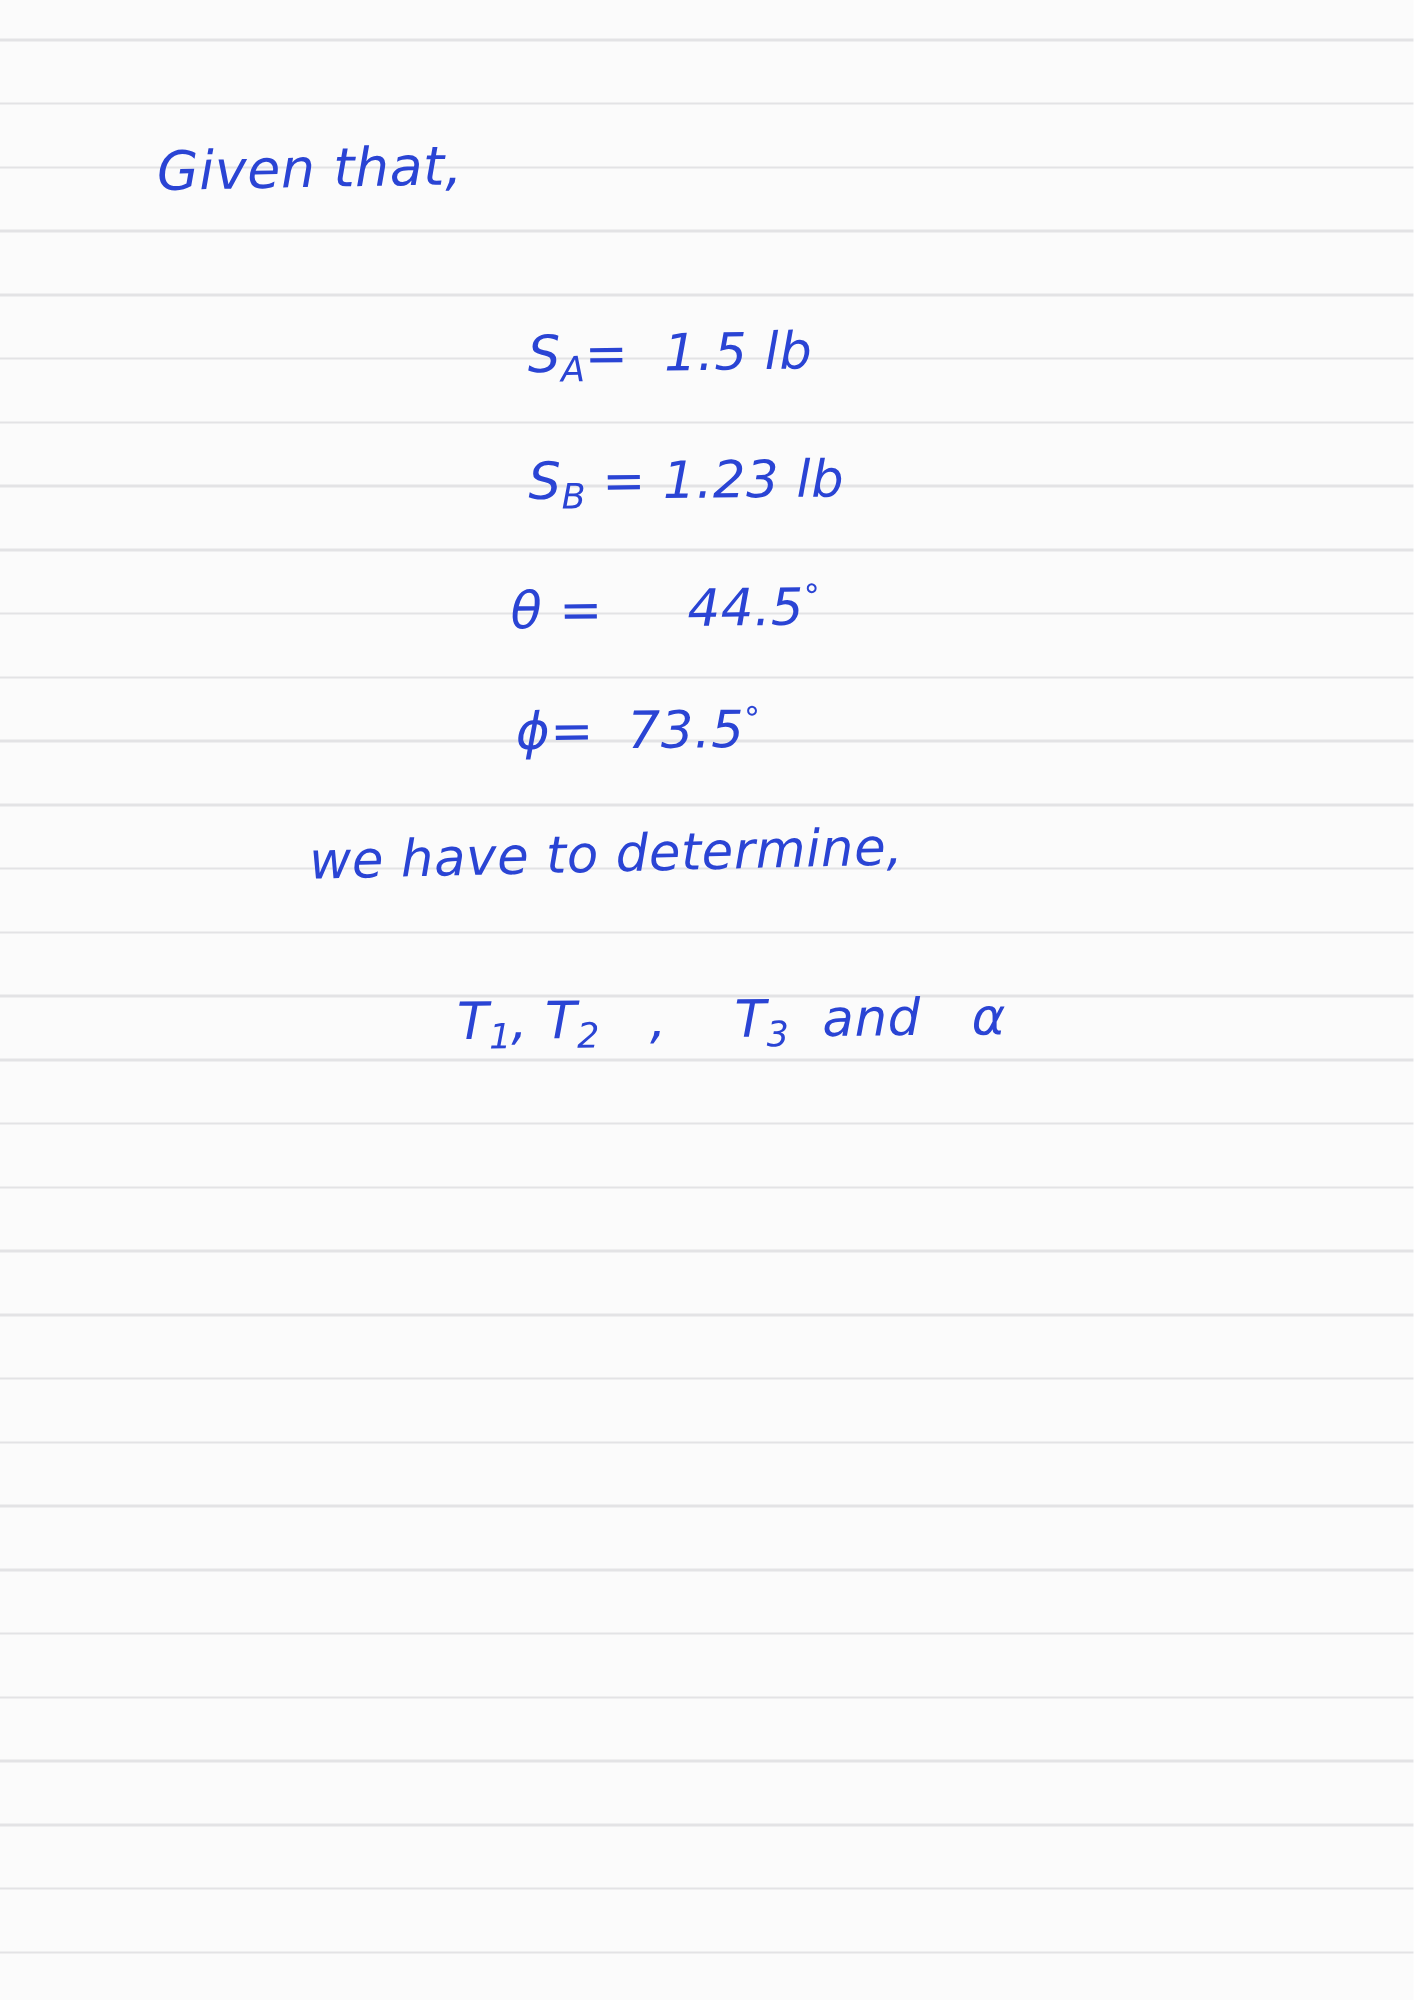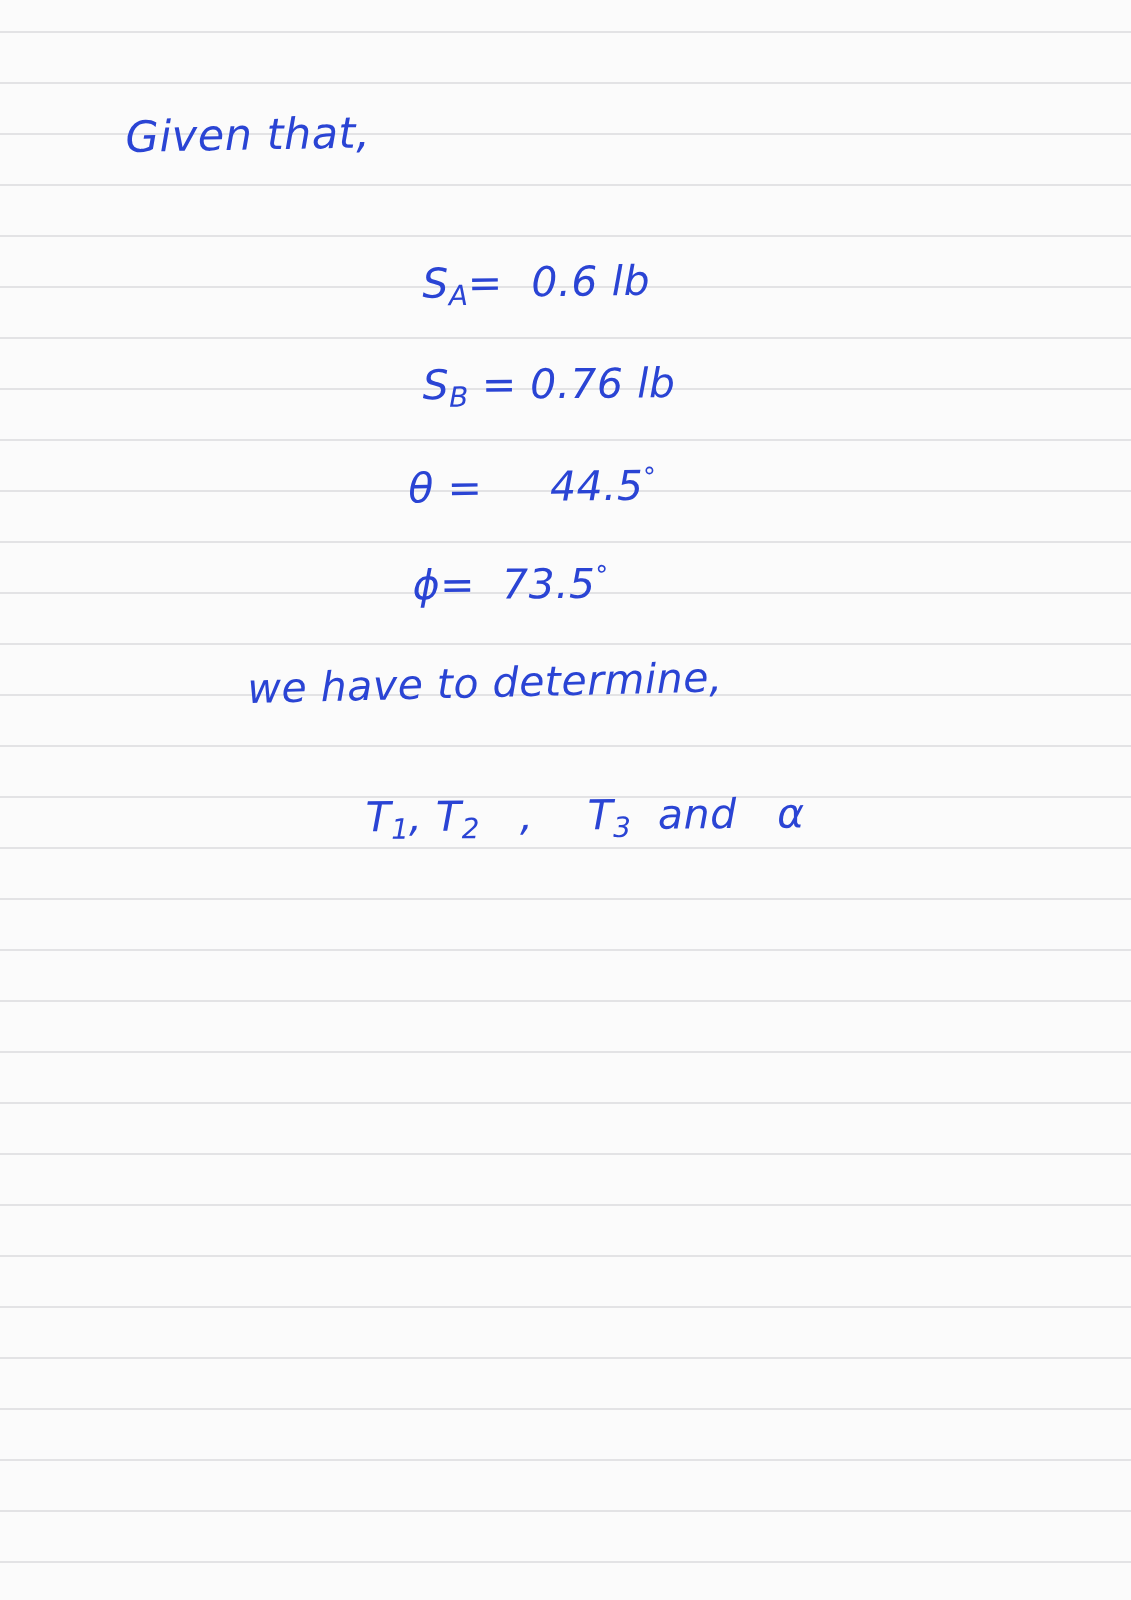--- a/index.html
+++ b/index.html
@@ -84,25 +84,25 @@
 
 <div id="page">
 
   <div id="rules"></div>
 
   <div id="ink">
 
     <div class="hw sz-title tilt-a" style="left:126px; top:117px;">Given that,</div>
 
     <div class="hw sz-eq tilt-b" style="left:342px; top:224px;">
-      <span>S</span><span class="sub">A</span><span class="gap-sm">=</span>&nbsp;&nbsp;<span>0.6</span>&nbsp;<span>lb</span>
+      <span>S</span><span class="sub">A</span><span class="gap-sm">=</span>&nbsp;&nbsp;<span>1.5</span>&nbsp;<span>lb</span>
     </div>
 
     <div class="hw sz-eq tilt-c" style="left:342px; top:325px;">
-      <span>S</span><span class="sub">B</span>&nbsp;<span>=</span>&nbsp;<span>0.76</span>&nbsp;<span>lb</span>
+      <span>S</span><span class="sub">B</span>&nbsp;<span>=</span>&nbsp;<span>1.23</span>&nbsp;<span>lb</span>
     </div>
 
     <div class="hw sz-eq tilt-b" style="left:328px; top:428px;">
       <span>θ</span>&nbsp;<span>=</span>&nbsp;&nbsp;&nbsp;&nbsp;&nbsp;<span>44.5</span><span class="deg">°</span>
     </div>
 
     <div class="hw sz-eq tilt-c" style="left:332px; top:524px;">
       <span>ϕ</span><span>=</span>&nbsp;&nbsp;<span>73.5</span><span class="deg">°</span>
     </div>
 

